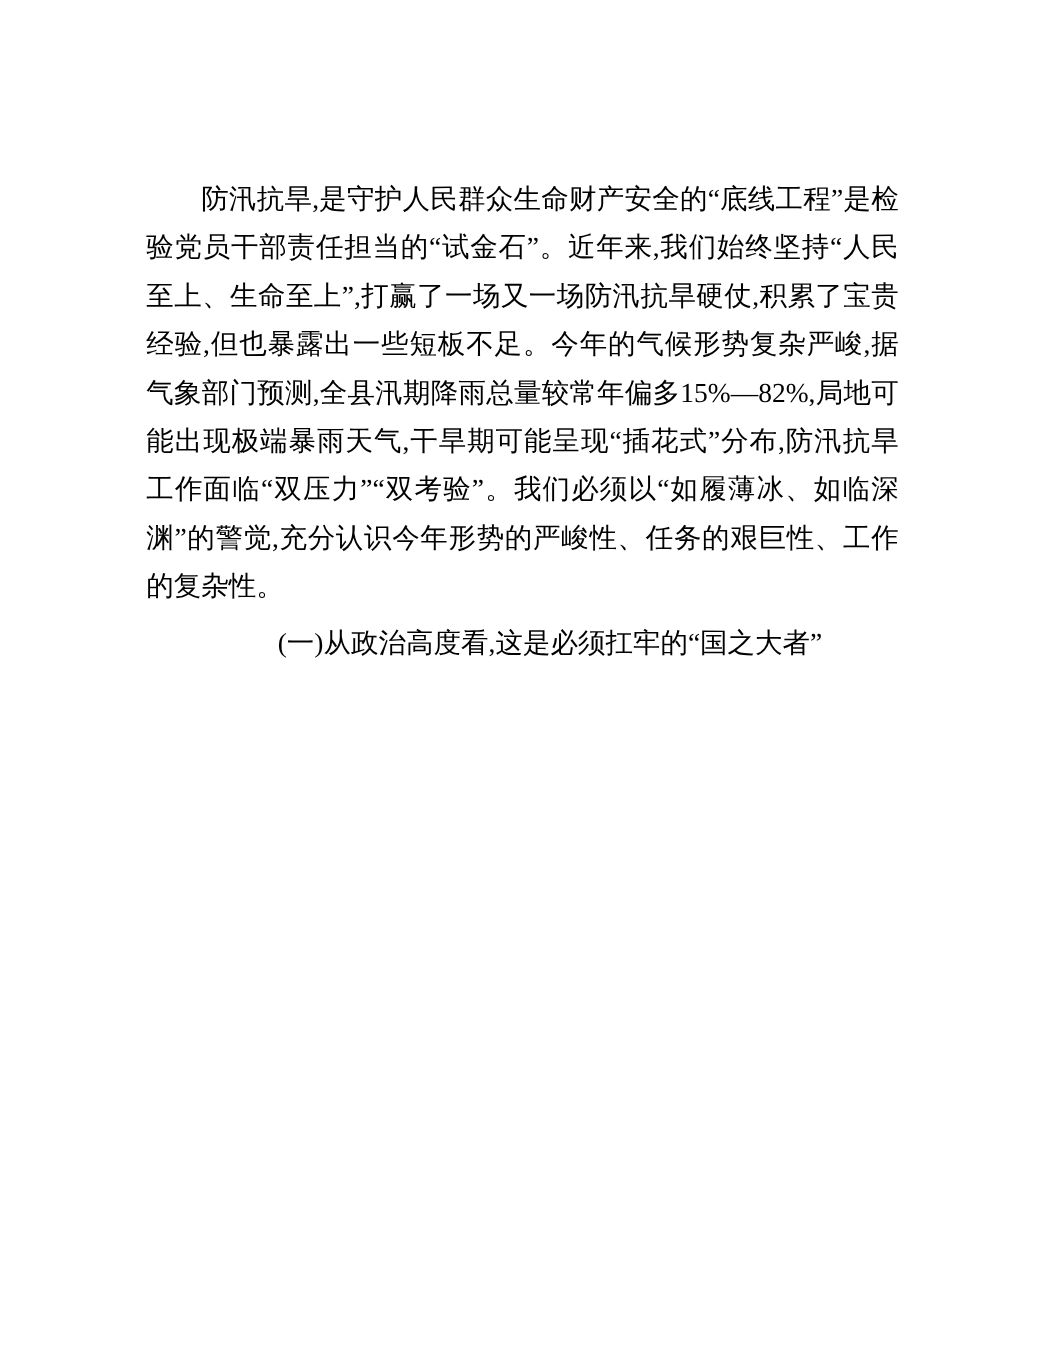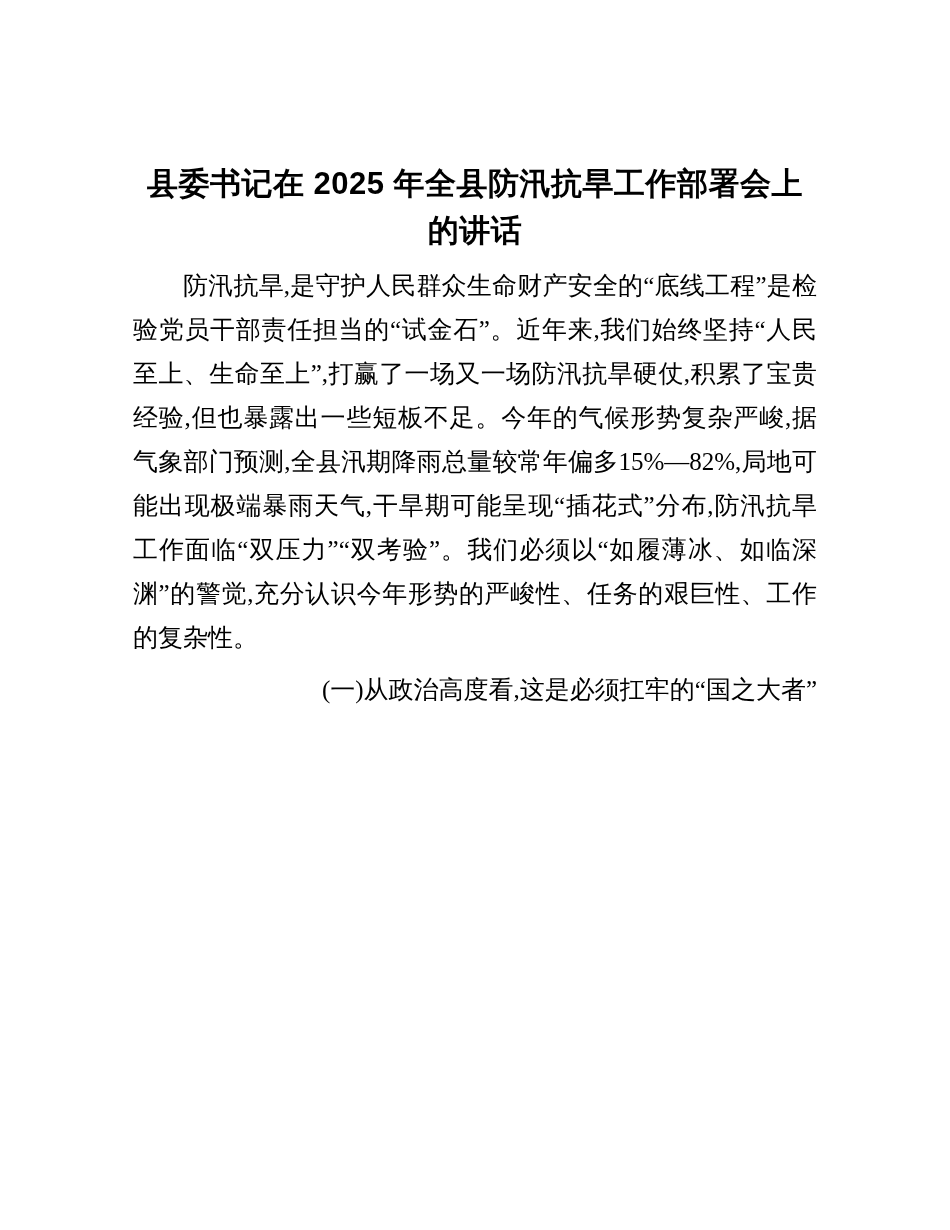--- a/index.html
+++ b/index.html
@@ -35,30 +35,29 @@
     text-align: justify;
     text-indent: 2em;
     margin: 0 0 6px 0;
     word-break: break-all;
   }
   .body-text p.salutation {
     text-align: left;
   }
   .body-text p.subsection-heading {
     margin-top: 8px;
-    text-align: right;
+    text-align: center;
   }
 </style>
 </head>
 <body>
 
 <div class="page">
   <div class="content">
 
-    <h1 class="doc-title">县委书记在 2025 年全县防汛抗旱工作部署会上的讲话</h1>
 
     <div class="body-text">
 
 
 
 
       <p>防汛抗旱,是守护人民群众生命财产安全的“底线工程”是检验党员干部责任担当的“试金石”。近年来,我们始终坚持“人民至上、生命至上”,打赢了一场又一场防汛抗旱硬仗,积累了宝贵经验,但也暴露出一些短板不足。今年的气候形势复杂严峻,据气象部门预测,全县汛期降雨总量较常年偏多15%—82%,局地可能出现极端暴雨天气,干旱期可能呈现“插花式”分布,防汛抗旱工作面临“双压力”“双考验”。我们必须以“如履薄冰、如临深渊”的警觉,充分认识今年形势的严峻性、任务的艰巨性、工作的复杂性。</p>
 
       <p class="subsection-heading">(一)从政治高度看,这是必须扛牢的“国之大者”</p>
 

